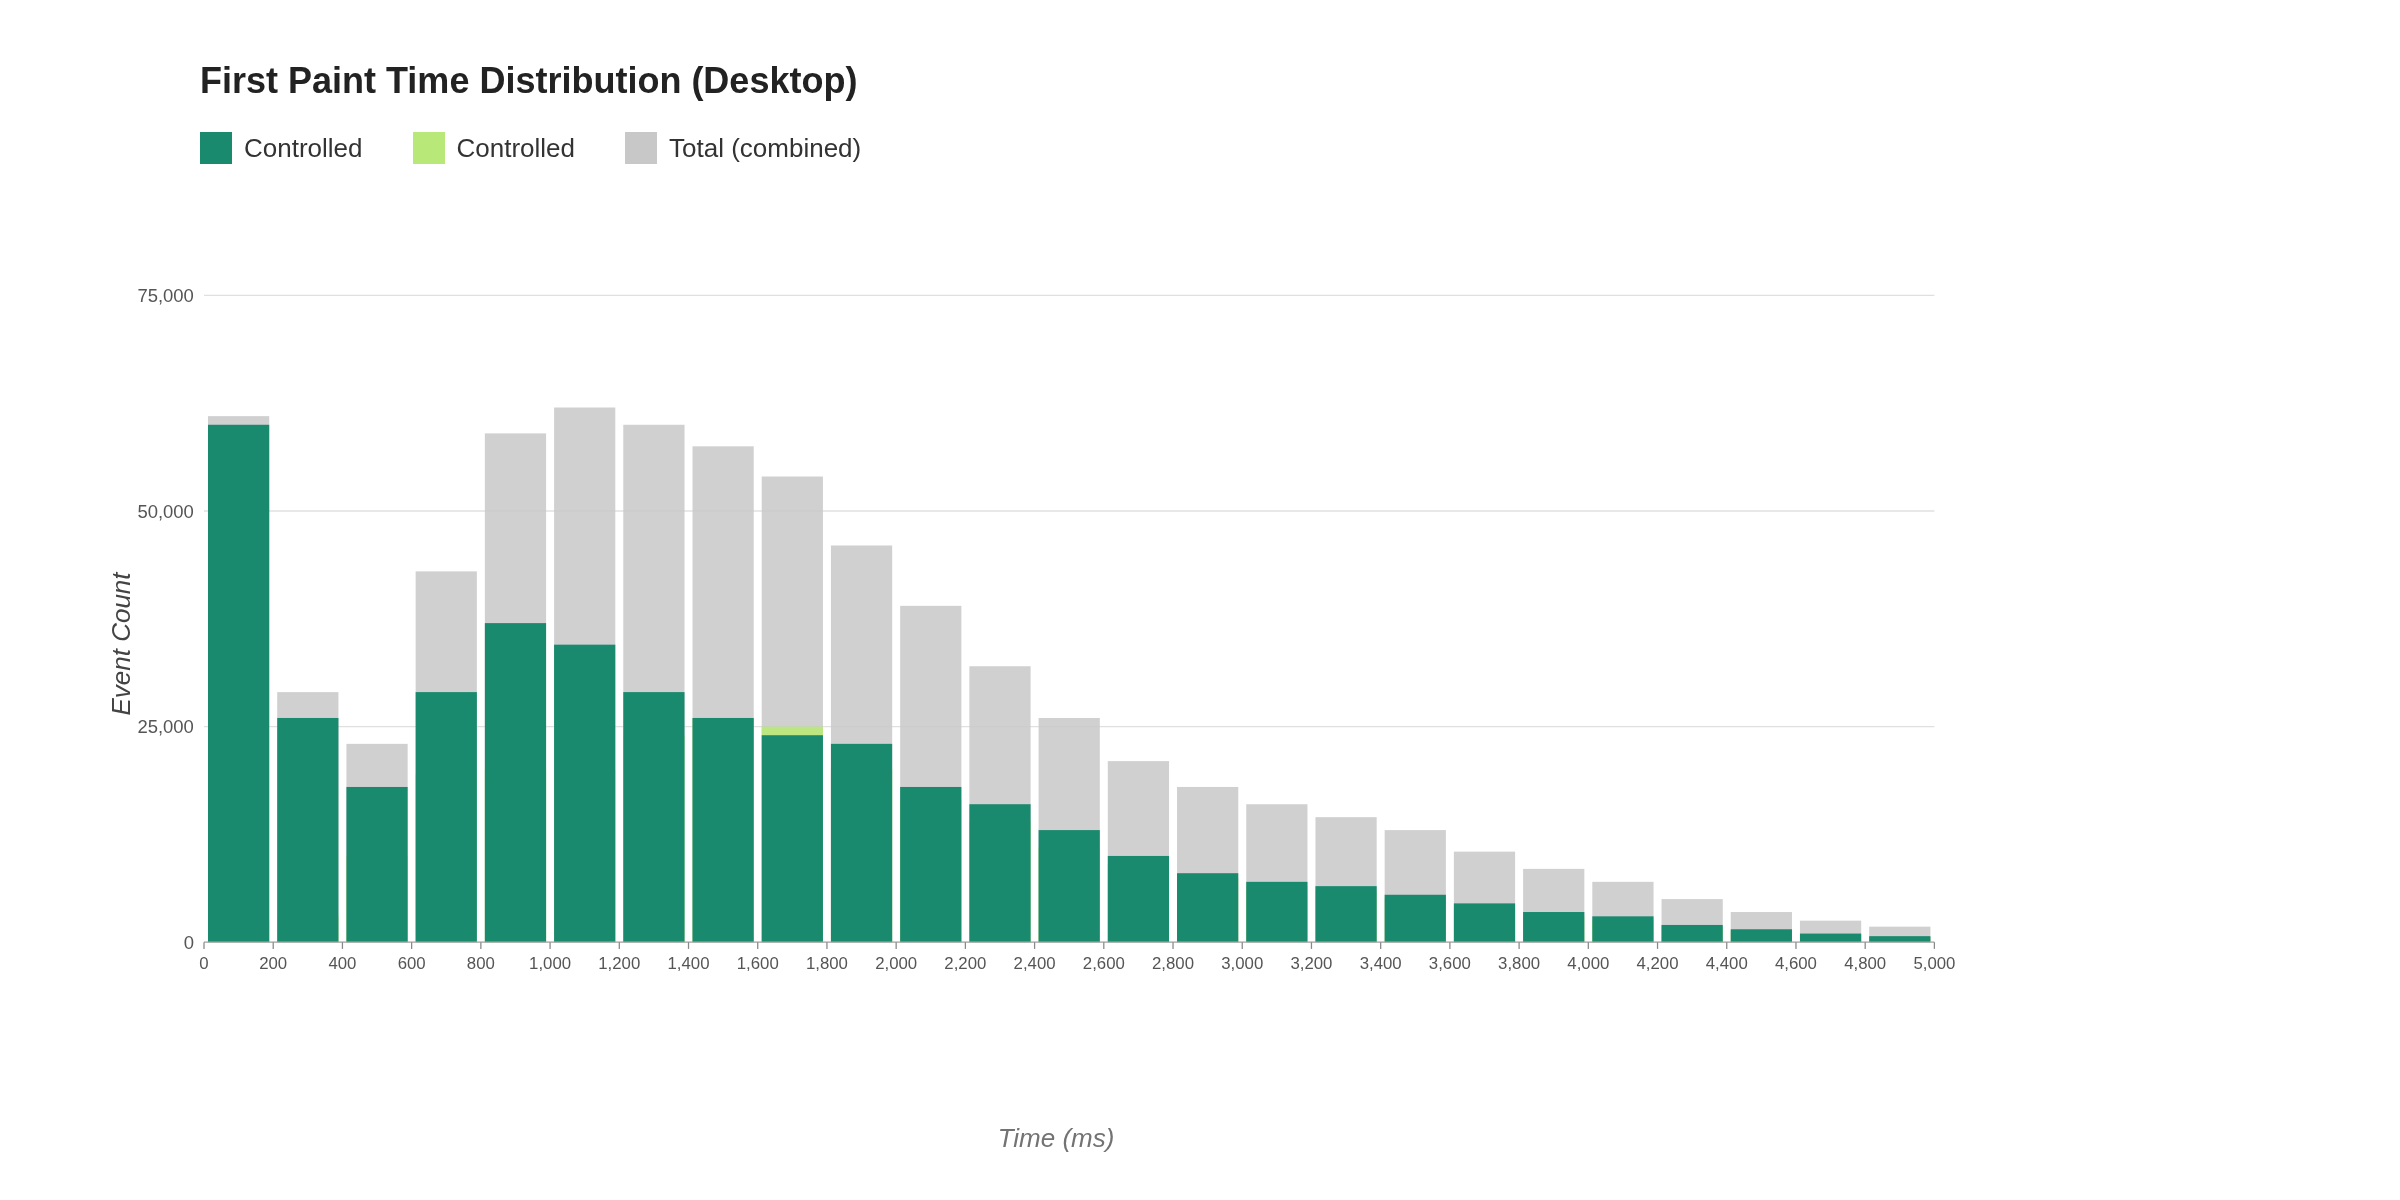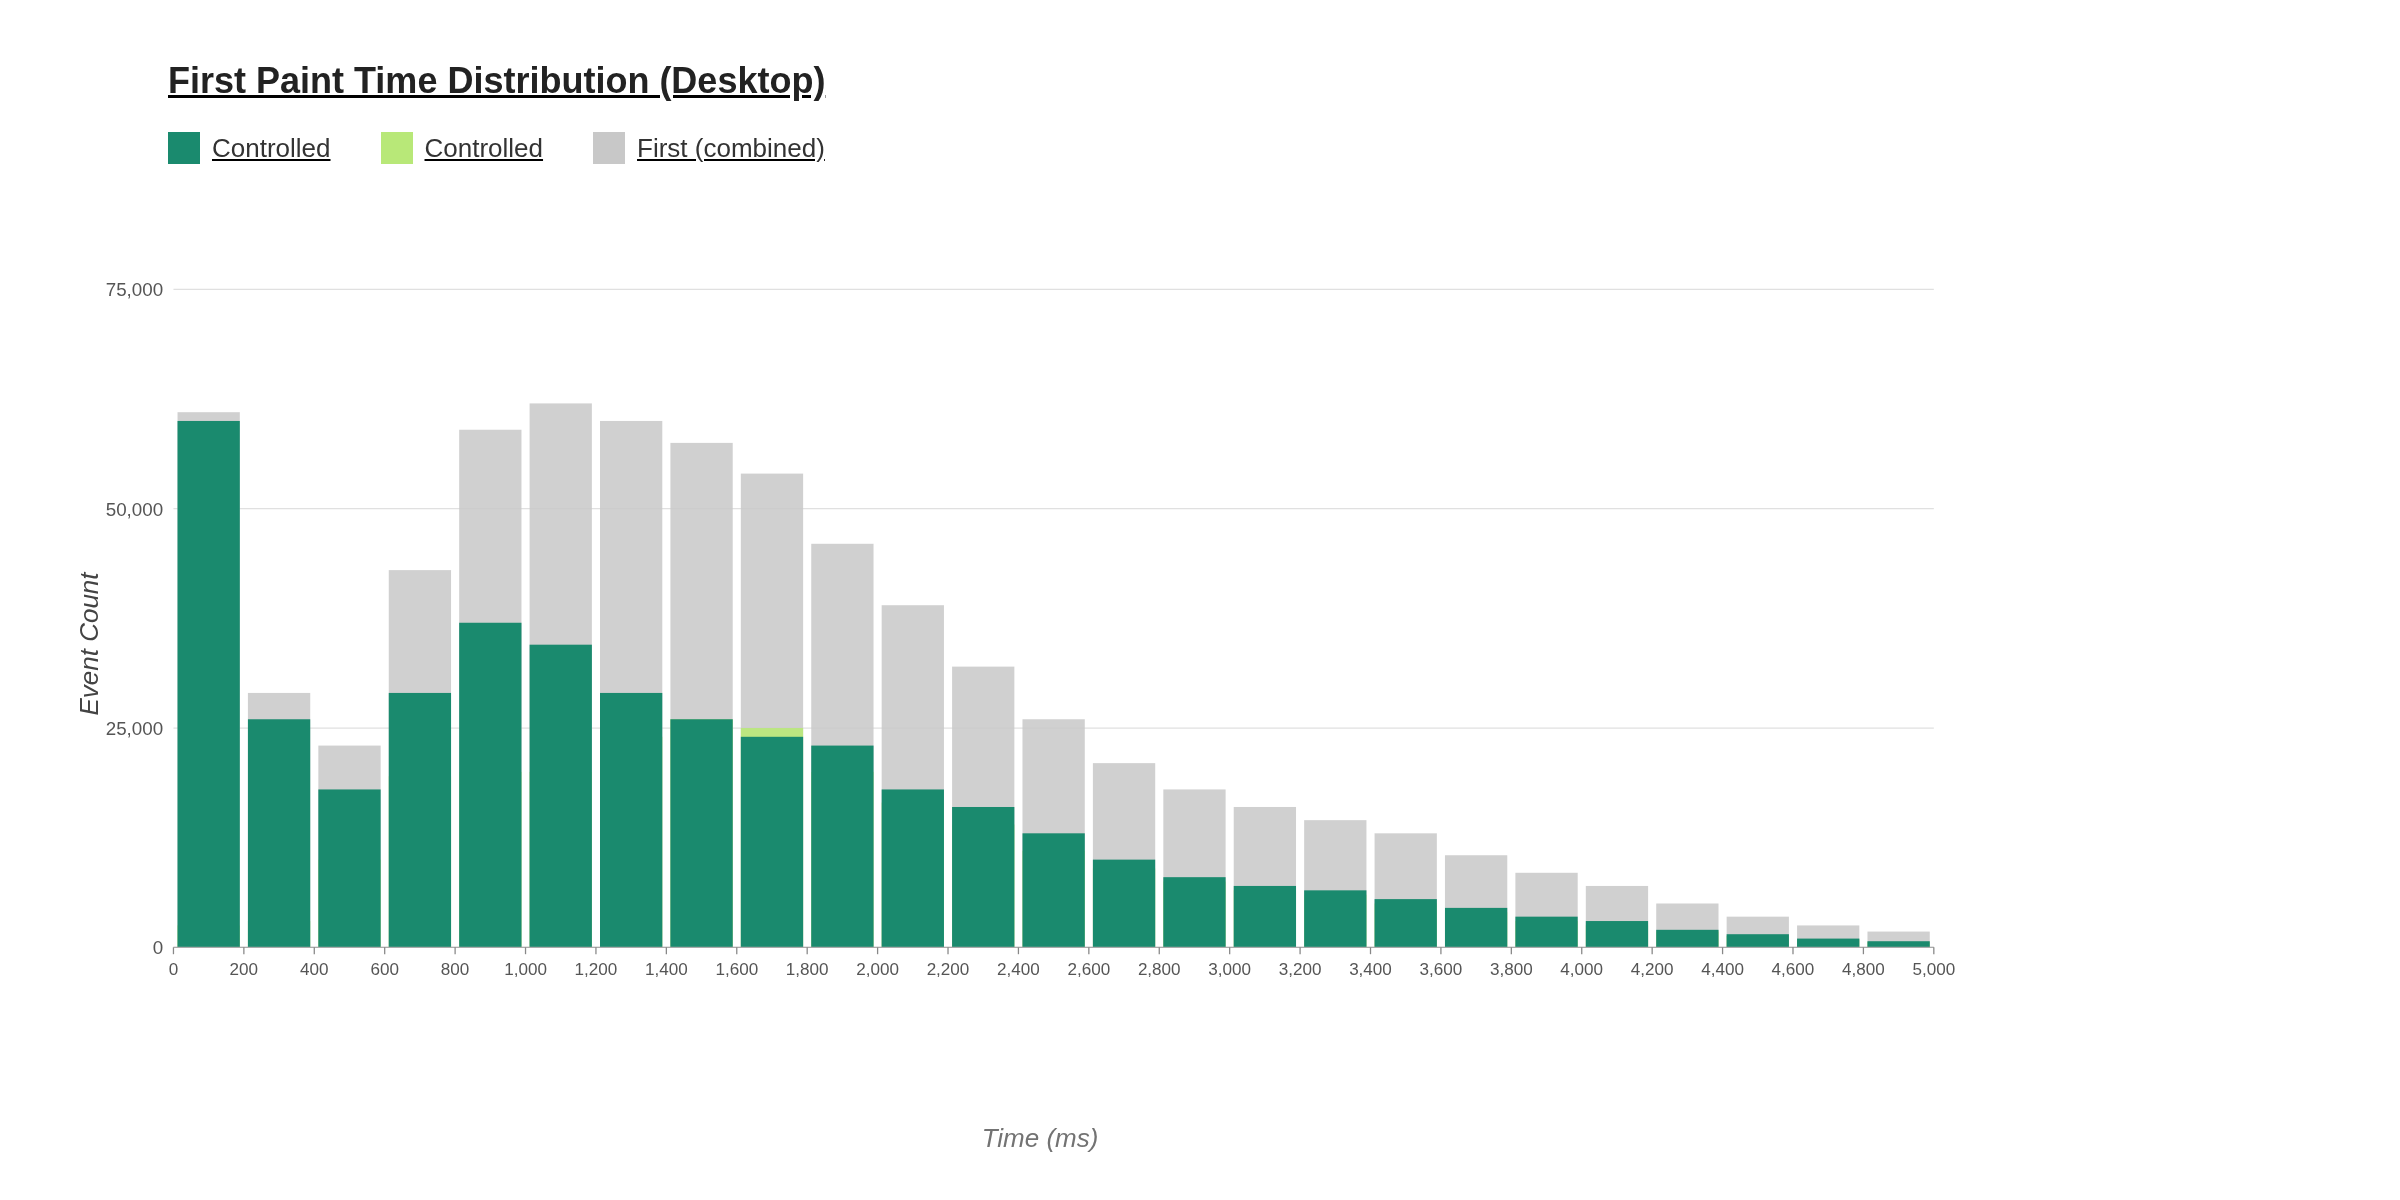--- a/index.html
+++ b/index.html
@@ -6,23 +6,22 @@
     body {
       background: #fff;
       font-family: Arial, sans-serif;
       width: 2400px;
       height: 1200px;
       overflow: hidden;
     }
     .chart-container {
       width: 2048px;
       height: 1200px;
-      padding: 60px 80px 100px 88px;
+      padding: 60px 80px 100px 120px;
       position: relative;
-      text-decoration: underline;
     }
     .chart-title {
       font-size: 36px;
       font-weight: bold;
       color: #222;
       margin-bottom: 30px;
       margin-left: 80px;
     }
     .legend {
       display: flex;
@@ -82,21 +81,21 @@
     <div class="legend-item">
       <div class="legend-swatch" style="background:#1a8a6e;"></div>
       <span>Controlled</span>
     </div>
     <div class="legend-item">
       <div class="legend-swatch" style="background:#b8e878;"></div>
       <span>Controlled</span>
     </div>
     <div class="legend-item">
       <div class="legend-swatch" style="background:#c8c8c8;"></div>
-      <span>First (combined)</span>
+      <span>Total (combined)</span>
     </div>
   </div>
 
   <div class="chart-area">
     <div class="y-axis-label">Event Count</div>
     <div class="x-axis-label">Time (ms)</div>
     <svg class="chart-svg" id="main-chart" viewBox="0 0 2200 870">
         <line x1="100" y1="790" x2="2160" y2="790" stroke="#e0e0e0" stroke-width="1.5"></line>
         <text x="88" y="798" text-anchor="end" font-size="22" fill="#555">0</text>
         <line x1="100" y1="533.3333333333334" x2="2160" y2="533.3333333333334" stroke="#e0e0e0" stroke-width="1.5"></line>

